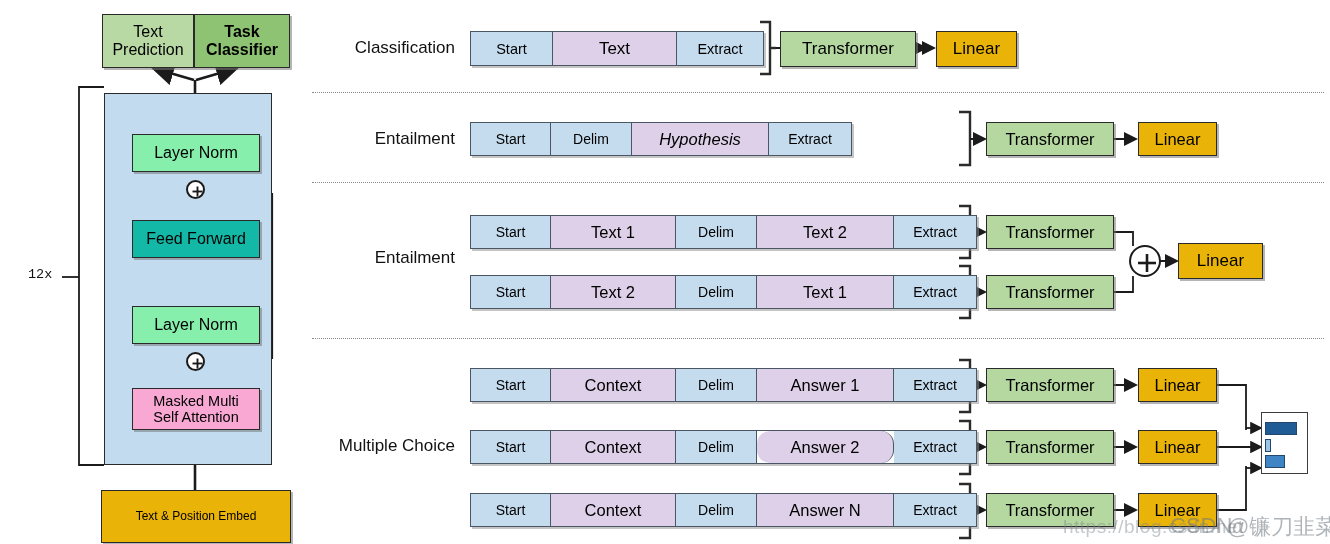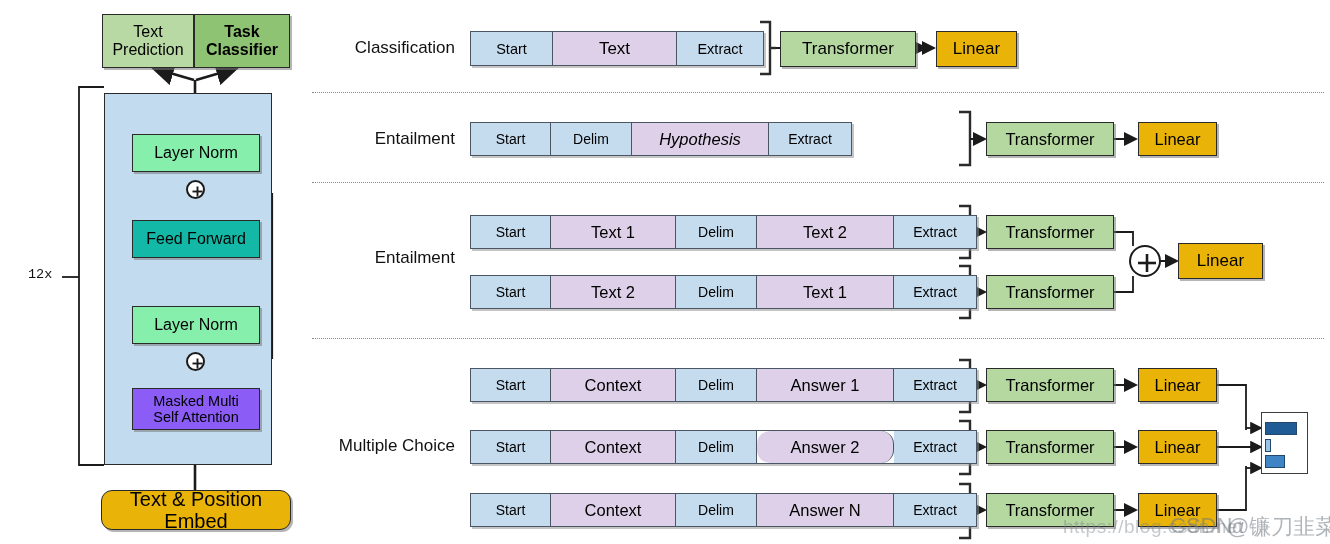--- a/index.html
+++ b/index.html
@@ -35,21 +35,21 @@
   }
   .shadowed { box-shadow: 2px 2px 0 rgba(120,120,120,0.55); }
 
   .c-blue    { background: #c5dcef; }
   .c-purple  { background: #ddd0e8; }
   .c-green   { background: #b4d8a0; }
   .c-green-d { background: #8ec373; }
   .c-green-l { background: #b8d9a3; }
   .c-orange  { background: #eab308; }
   .c-yellow  { background: #14b8a6; }
-  .c-pink    { background: #8b5cf6; }
+  .c-pink    { background: #f9a8d4; }
   .c-lav     { background: #86efac; }
   .c-lblue   { background: #c2dbef; }
 
   
   .strip {
     position: absolute;
     display: flex;
     box-sizing: border-box;
     border: 1.6px solid #4a5663;
     box-shadow: 2px 2px 0 rgba(140,140,140,0.5);
@@ -231,21 +231,21 @@
   <div class="pluscircle" style="left:186px; top:352px; width:19px; height:19px;">
     <svg width="19" height="19" viewBox="0 0 19 19">
         <line x1="4.5" y1="9.5" x2="14.5" y2="9.5" stroke="#1b1b1b" stroke-width="1.9"></line>
         <line x1="9.5" y1="4.5" x2="9.5" y2="14.5" stroke="#1b1b1b" stroke-width="1.9"></line>
       </svg>
   </div>
 
   <div class="node c-pink shadowed" style="left:132px; top:388px; width:128px; height:42px; font-size:14.5px;">Masked Multi
 Self Attention</div>
 
-  <div class="node c-orange shadowed" style="left:101px; top:490px; width:190px; height:40px; font-size:20px;border-radius:11px;">Text &amp; Position Embed</div>
+  <div class="node c-orange shadowed" style="left:101px; top:490px; width:190px; height:53px; font-size:12px;">Text &amp; Position Embed</div>
 
   <div class="sep" style="left:312px; top:92px;  width:1012px;"></div>
   <div class="sep" style="left:312px; top:182px; width:1012px;"></div>
   <div class="sep" style="left:312px; top:338px; width:1012px;"></div>
 
   <div class="rowlabel" style="left:180px; top:38px; width:275px;">Classification</div>
 
   <div class="strip" style="left:470px; top:31px; height:35px;">
     <div class="cell c-blue" style="width:82px;  font-size:14.5px;">Start</div>
     <div class="cell c-purple" style="width:124px; font-size:17px;">Text</div>

